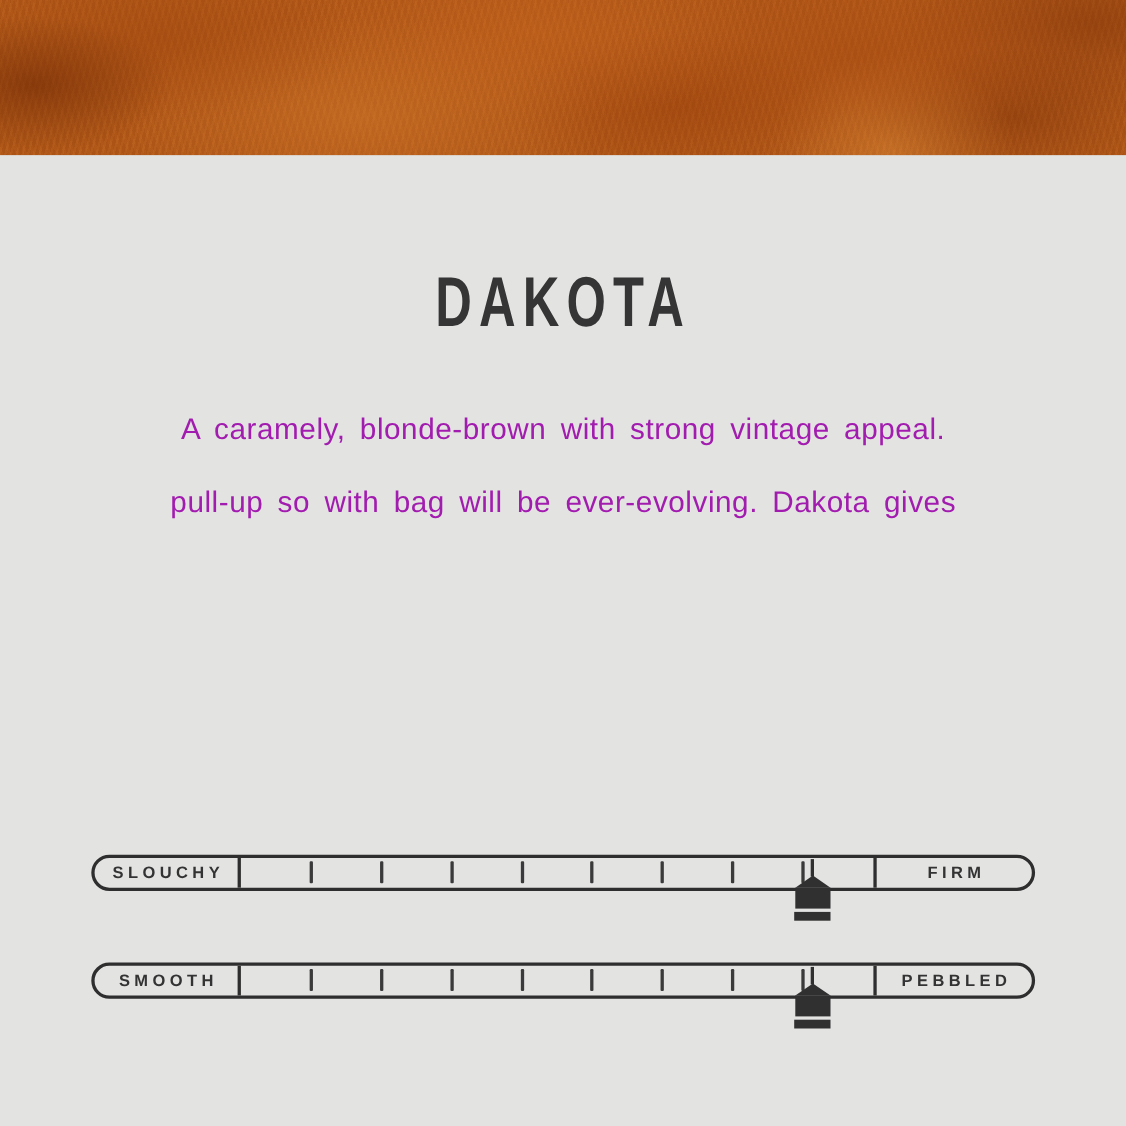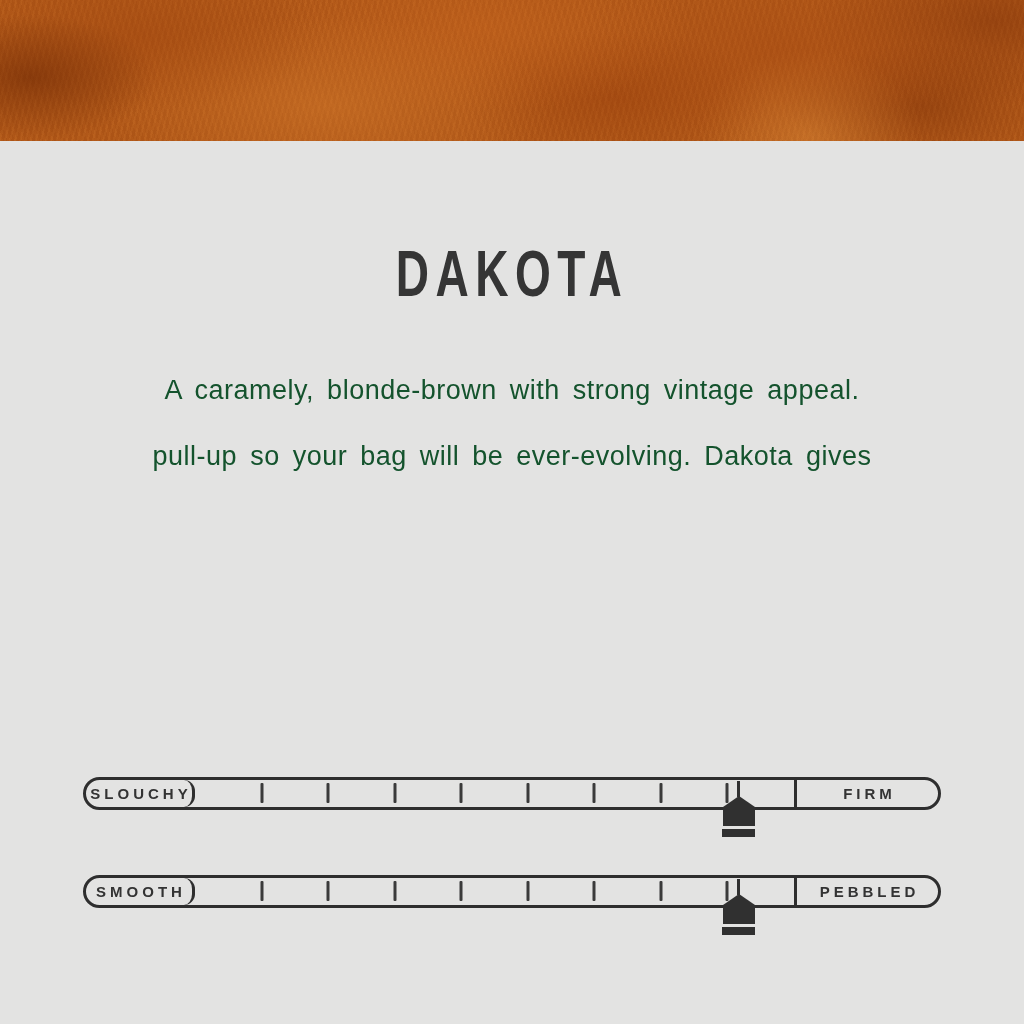--- a/index.html
+++ b/index.html
@@ -46,21 +46,21 @@
     transform-origin: 50% 50%;
     white-space: nowrap;
   }
 
   
   .description {
     position: absolute;
     left: 0; right: 0;
     top: 358px;
     text-align: center;
-    color: #14532d;
+    color: #a21caf;
     font-size: 27px;
     line-height: 65.5px;
     letter-spacing: 0.5px;
     word-spacing: 5px;
   }
 
   
   .scale {
     position: absolute;
     left: 83px;
@@ -75,21 +75,21 @@
     display: flex;
     align-items: center;
     justify-content: center;
     font-size: 15px;
     font-weight: 700;
     letter-spacing: 4px;
     text-indent: 4px;
     color: #333333;
     white-space: nowrap;
   }
-  .scale-label.left  { width: 109px; border-right: 3px solid #2e2e2e; border-radius: 11px; }
+  .scale-label.left  { width: 133px; border-right: 3px solid #2e2e2e; }
   .scale-label.right { width: 144px; border-left: 3px solid #2e2e2e; }
   .scale-middle { flex: 1; position: relative; }
   .tick {
     position: absolute;
     top: 3px;
     width: 3px;
     height: 20px;
     background: #3a3a3a;
     border-radius: 1px;
     transform: translateX(-50%);
@@ -123,21 +123,21 @@
 </style>
 </head>
 <body>
 
 <div class="leather"></div>
 
 <h1 class="title">DAKOTA</h1>
 
 <div class="description">
   <div>A caramely, blonde-brown with strong vintage appeal.</div>
-  <div>pull-up so your bag will be ever-evolving. Dakota gives</div>
+  <div>pull-up so with bag will be ever-evolving. Dakota gives</div>
 </div>
 
 <div class="scale" style="top:777px">
   <div class="scale-label left">SLOUCHY</div>
   <div class="scale-middle">
       <div class="tick" style="left: 11.1111%;"></div>
       <div class="tick" style="left: 22.2222%;"></div>
       <div class="tick" style="left: 33.3333%;"></div>
       <div class="tick" style="left: 44.4444%;"></div>
       <div class="tick" style="left: 55.5556%;"></div>

